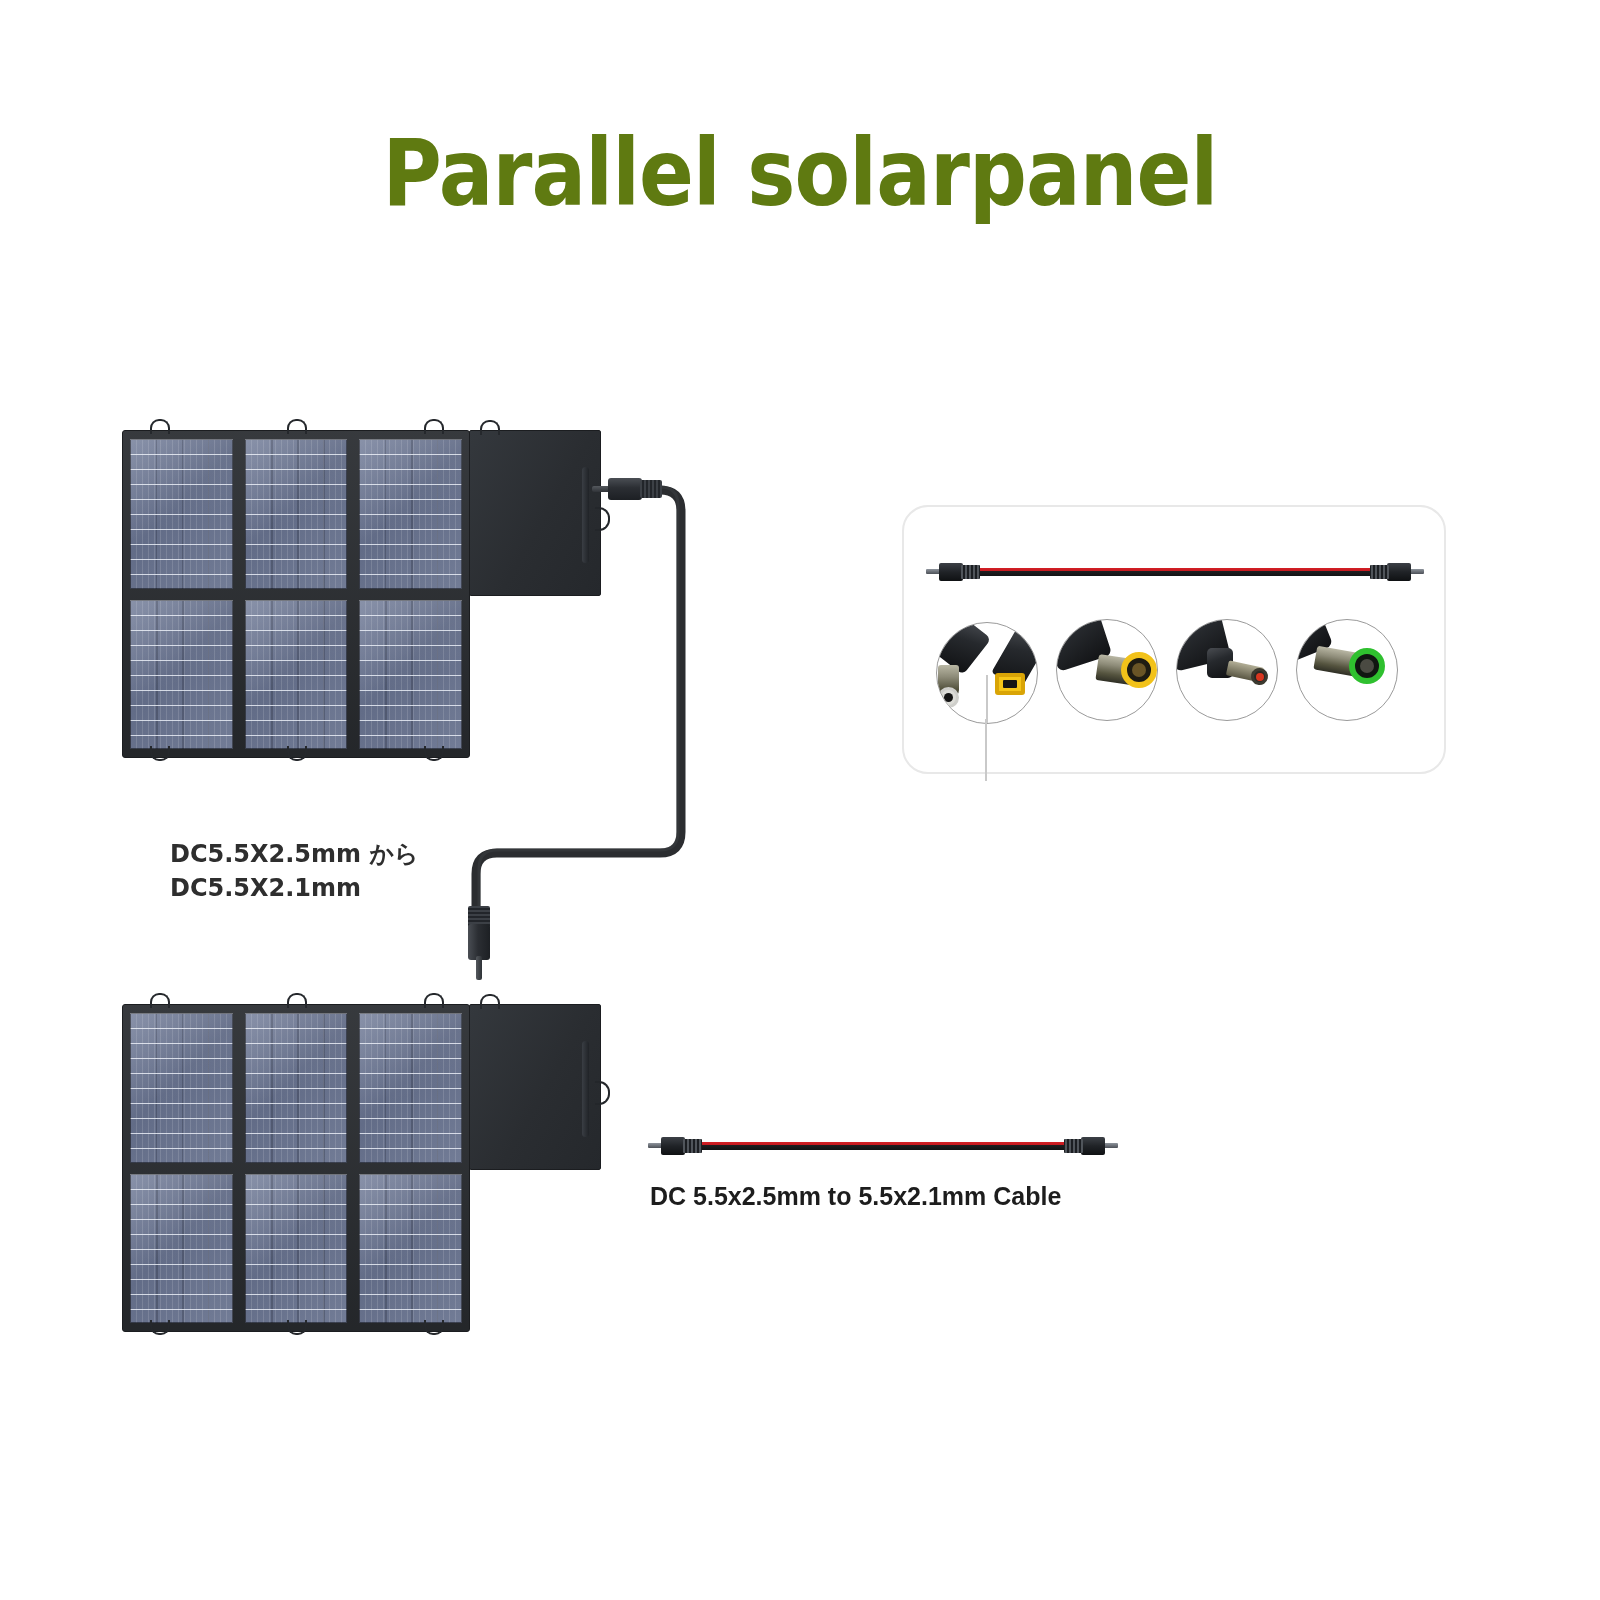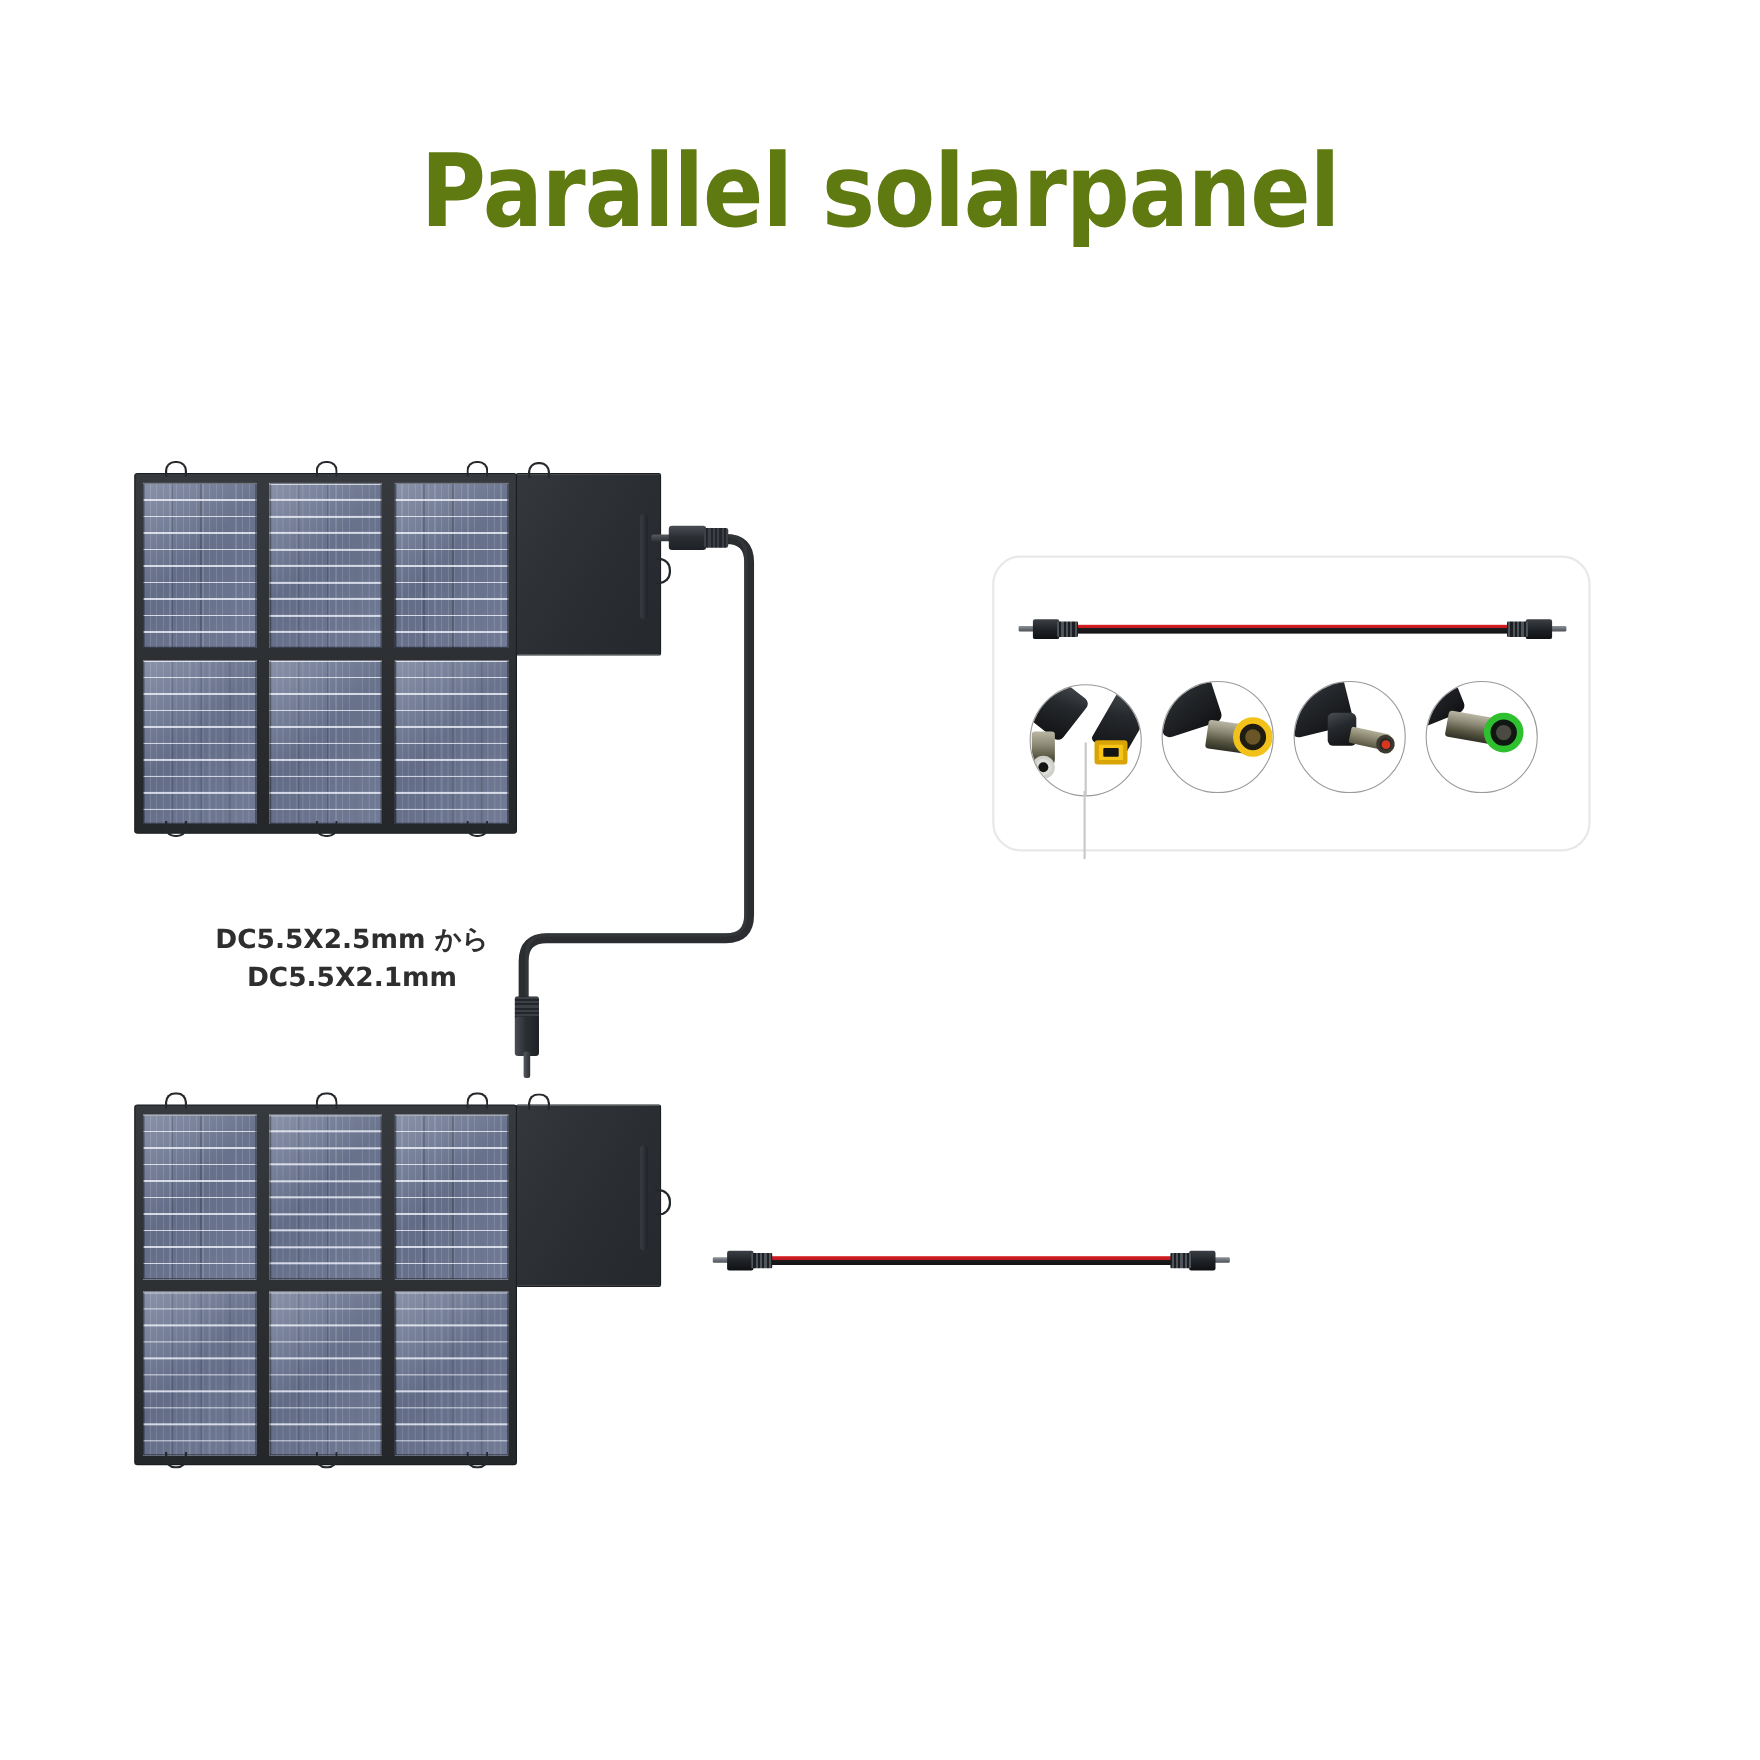--- a/index.html
+++ b/index.html
@@ -223,21 +223,20 @@
     top: 50px;
     width: 6px;
     height: 24px;
     background: linear-gradient(90deg, #55595e, #2e3236);
     border-radius: 2px;
   }
 
   
   .label-jp {
     position: absolute;
-    text-align: center;
     font-family: "DejaVu Sans", sans-serif;
     font-weight: bold;
     font-size: 24px;
     line-height: 1.42;
     color: #2e2e2e;
     white-space: pre-line;
   }
   .label-en {
     position: absolute;
     font-family: "Liberation Sans", sans-serif;
@@ -425,20 +424,21 @@
       <div class="tip"></div>
       <div class="shell"></div>
       <div class="ribs"></div>
     </div>
     <div class="end right">
       <div class="tip"></div>
       <div class="shell"></div>
       <div class="ribs"></div>
     </div>
   </div>
+  <div class="label-en" style="left:650px; top:1181px;">DC 5.5x2.5mm to 5.5x2.1mm Cable</div>
 
   <div class="inset-card" style="left:902px; top:505px; width:540px; height:265px;">
 
     <div class="redcable" style="left:22px; top:52px; width:498px;">
       <div class="wire"></div>
       <div class="end left">
         <div class="tip"></div>
         <div class="shell"></div>
         <div class="ribs"></div>
       </div>

